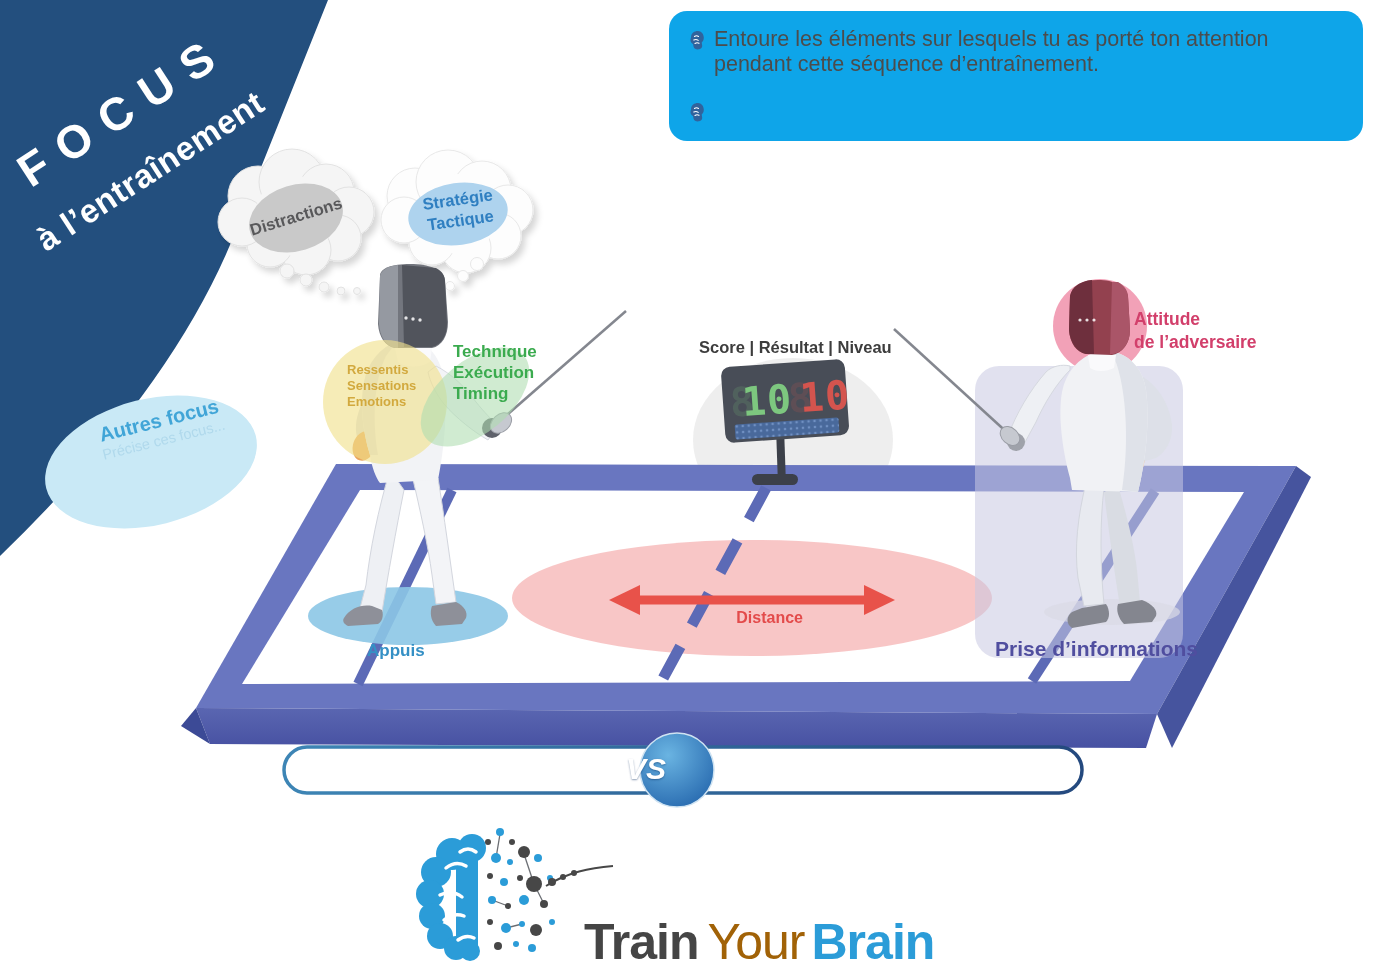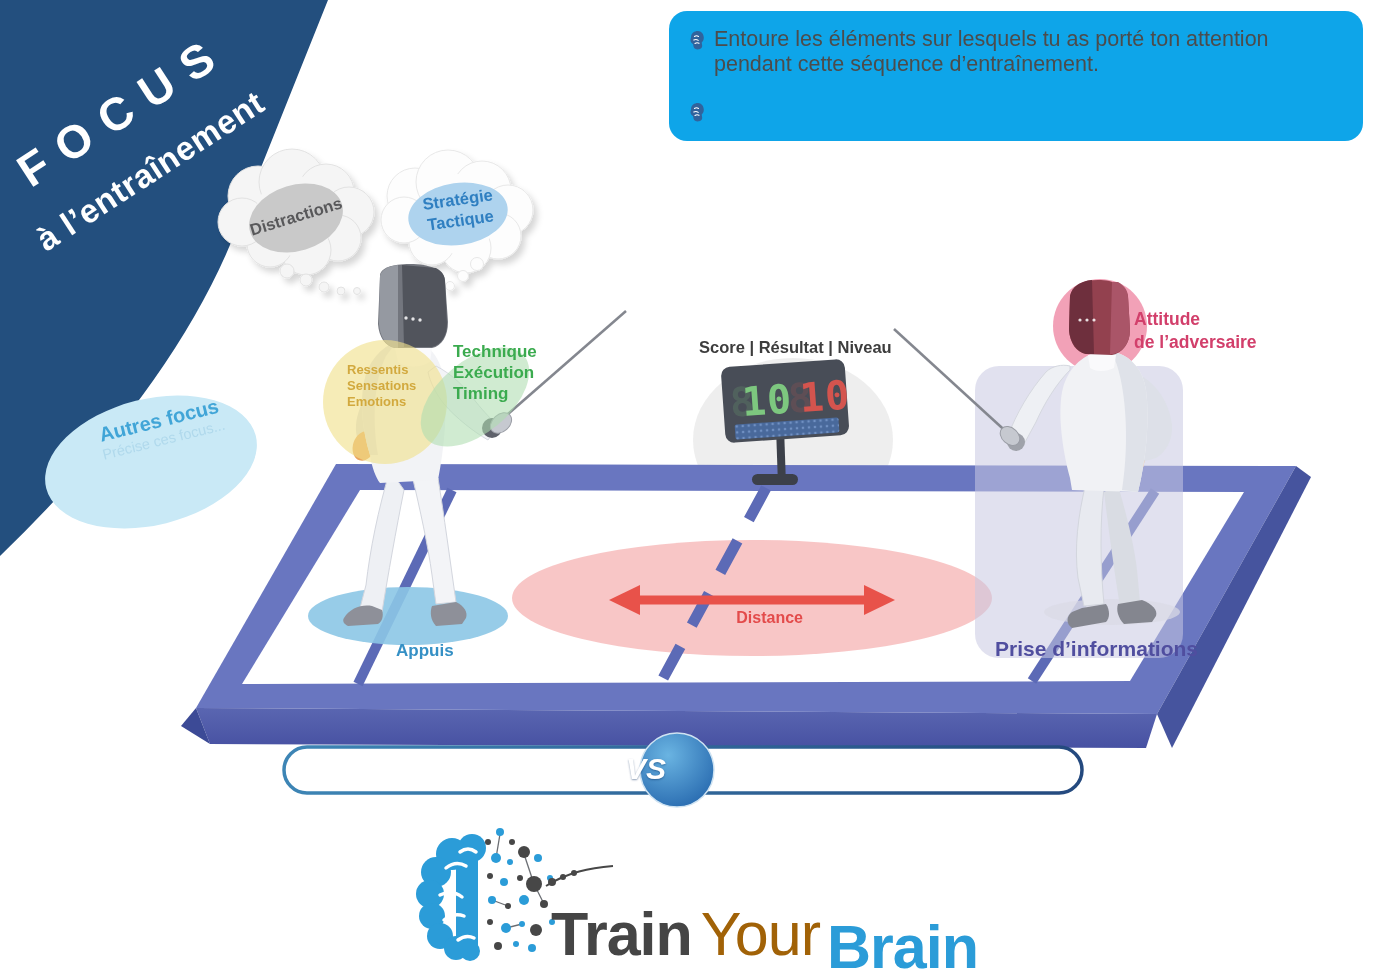--- a/index.html
+++ b/index.html
@@ -32,27 +32,27 @@
   .distractions-label{left:231px;top:207px;width:130px;text-align:center;font-size:16.5px;color:#58585a;transform:rotate(-17deg);}
   .strategie-label{left:399px;top:189px;width:120px;text-align:center;font-size:16.5px;color:#2f7fc1;transform:rotate(-8deg);line-height:1.25;}
   
   .ressentis-label{left:347px;top:362px;font-size:13px;line-height:1.24;color:#d2a93e;font-weight:bold;}
   .technique-label{left:453px;top:341px;font-size:17px;line-height:1.24;color:#3bab4f;font-weight:bold;}
   .autres-label{left:76px;top:408px;width:170px;text-align:center;transform:rotate(-14deg);line-height:1.2;}
   .autres-label .l1{color:#41a5d7;font-size:20px;font-weight:bold;display:block;}
   .autres-label .l2{color:#b0d9ec;font-size:14.5px;display:block;}
   .score-label{left:699px;top:338px;width:176px;text-align:left;font-size:16.5px;color:#3d3d3d;font-weight:bold;}
   .distance-label{left:703px;top:569px;width:100px;text-align:right;font-size:16px;color:#e34b4b;font-weight:bold;margin-top:40px;}
-  .appuis-label{left:396px;top:641px;font-size:17px;color:#3590c5;font-weight:bold;}
+  .appuis-label{left:367px;top:641px;font-size:17px;color:#3590c5;font-weight:bold;}
   .attitude-label{left:1134px;top:308px;font-size:17.5px;line-height:1.3;color:#d23f6b;font-weight:bold;white-space:normal;width:130px;}
   .prise-label{left:995px;top:637px;width:180px;text-align:center;font-size:21px;color:#504e9f;font-weight:bold;}
   
   .vs-label{left:616px;top:752px;width:60px;text-align:center;font-size:30px;font-weight:800;font-style:italic;color:#ffffff;text-shadow:0 1px 2px rgba(0,40,90,.45);}
   
-  .logo-text{left:551px;top:890px;font-size:61px;line-height:1;display:flex;align-items:center;}
+  .logo-text{left:584px;top:890px;font-size:50px;line-height:1;display:flex;align-items:flex-end;}
   .logo-text .w1{font-weight:bold;color:#454545;letter-spacing:-1px;}
   .logo-text .w2{font-weight:400;color:#a16207;margin:0 7px 0 9px;letter-spacing:-1px;}
   .logo-text .w3{font-weight:bold;color:#2b9cd8;letter-spacing:-1px;margin-top:27px;}
 </style>
 </head>
 <body>
 
 <div class="stage">
 
   <svg class="art" width="1384" height="979" viewBox="0 0 1384 979">

